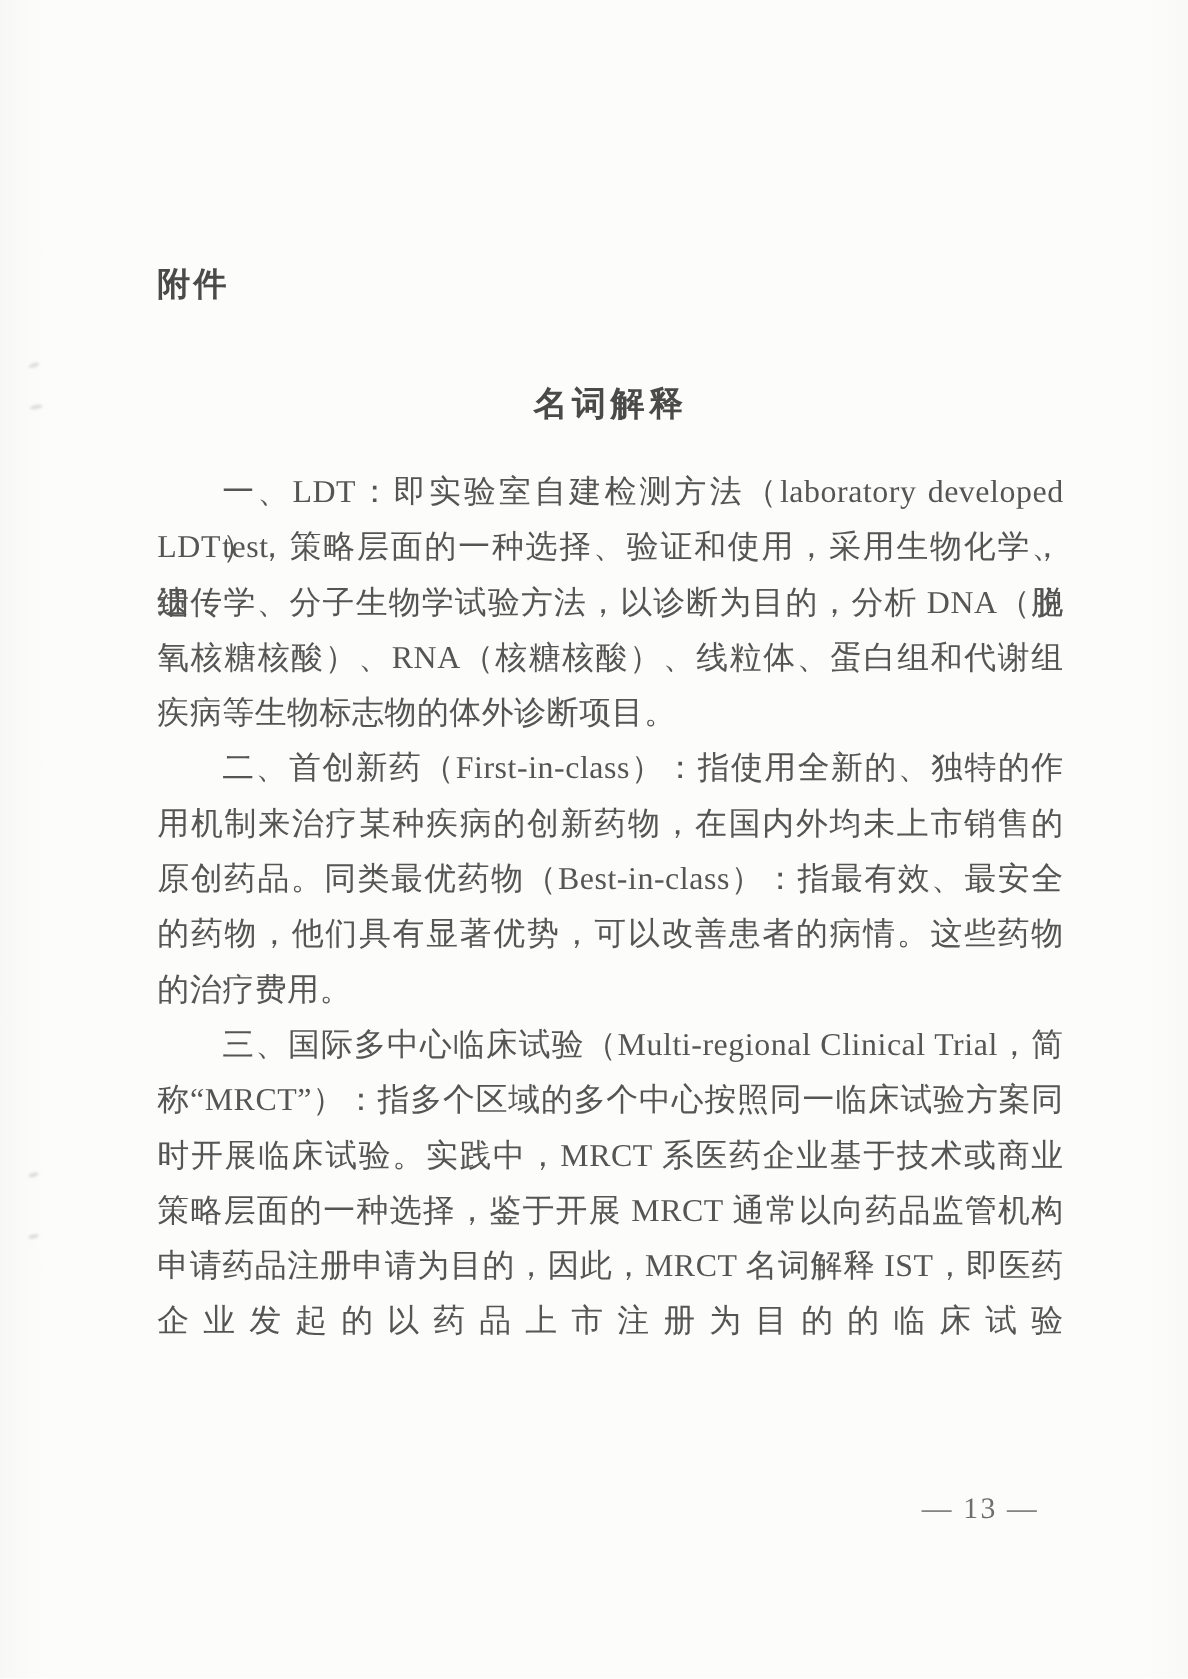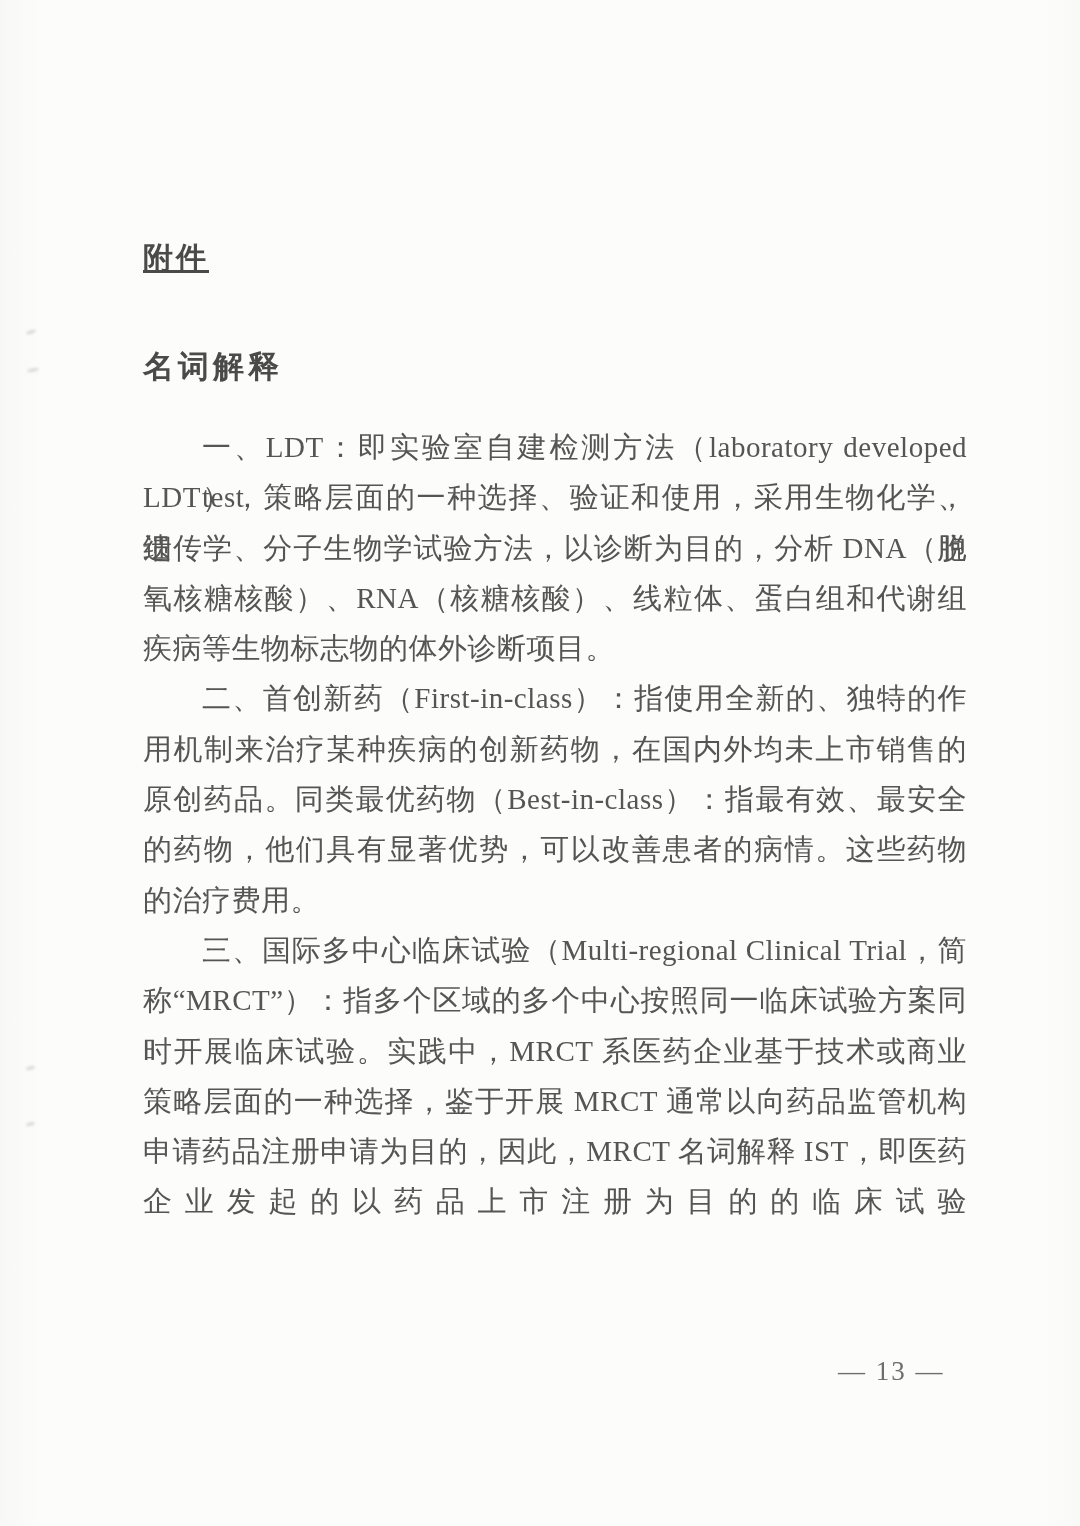--- a/index.html
+++ b/index.html
@@ -28,28 +28,27 @@
   }
   .attachment-label {
     position: absolute;
     left: 143px;
     top: 238px;
     font-family: "Liberation Sans", "DejaVu Sans", sans-serif;
     font-weight: 700;
     font-size: 30px;
     letter-spacing: 3px;
     color: var(--heading-ink);
-    text-decoration: underline;
   }
   .doc-title {
     position: absolute;
     left: 143px;
     top: 346px;
     width: 824px;
-    text-align: left;
+    text-align: center;
     font-family: "Liberation Sans", "DejaVu Sans", sans-serif;
     font-weight: 700;
     font-size: 31px;
     letter-spacing: 4px;
     color: var(--heading-ink);
   }
   .body-text {
     position: absolute;
     left: 143px;
     top: 422px;

